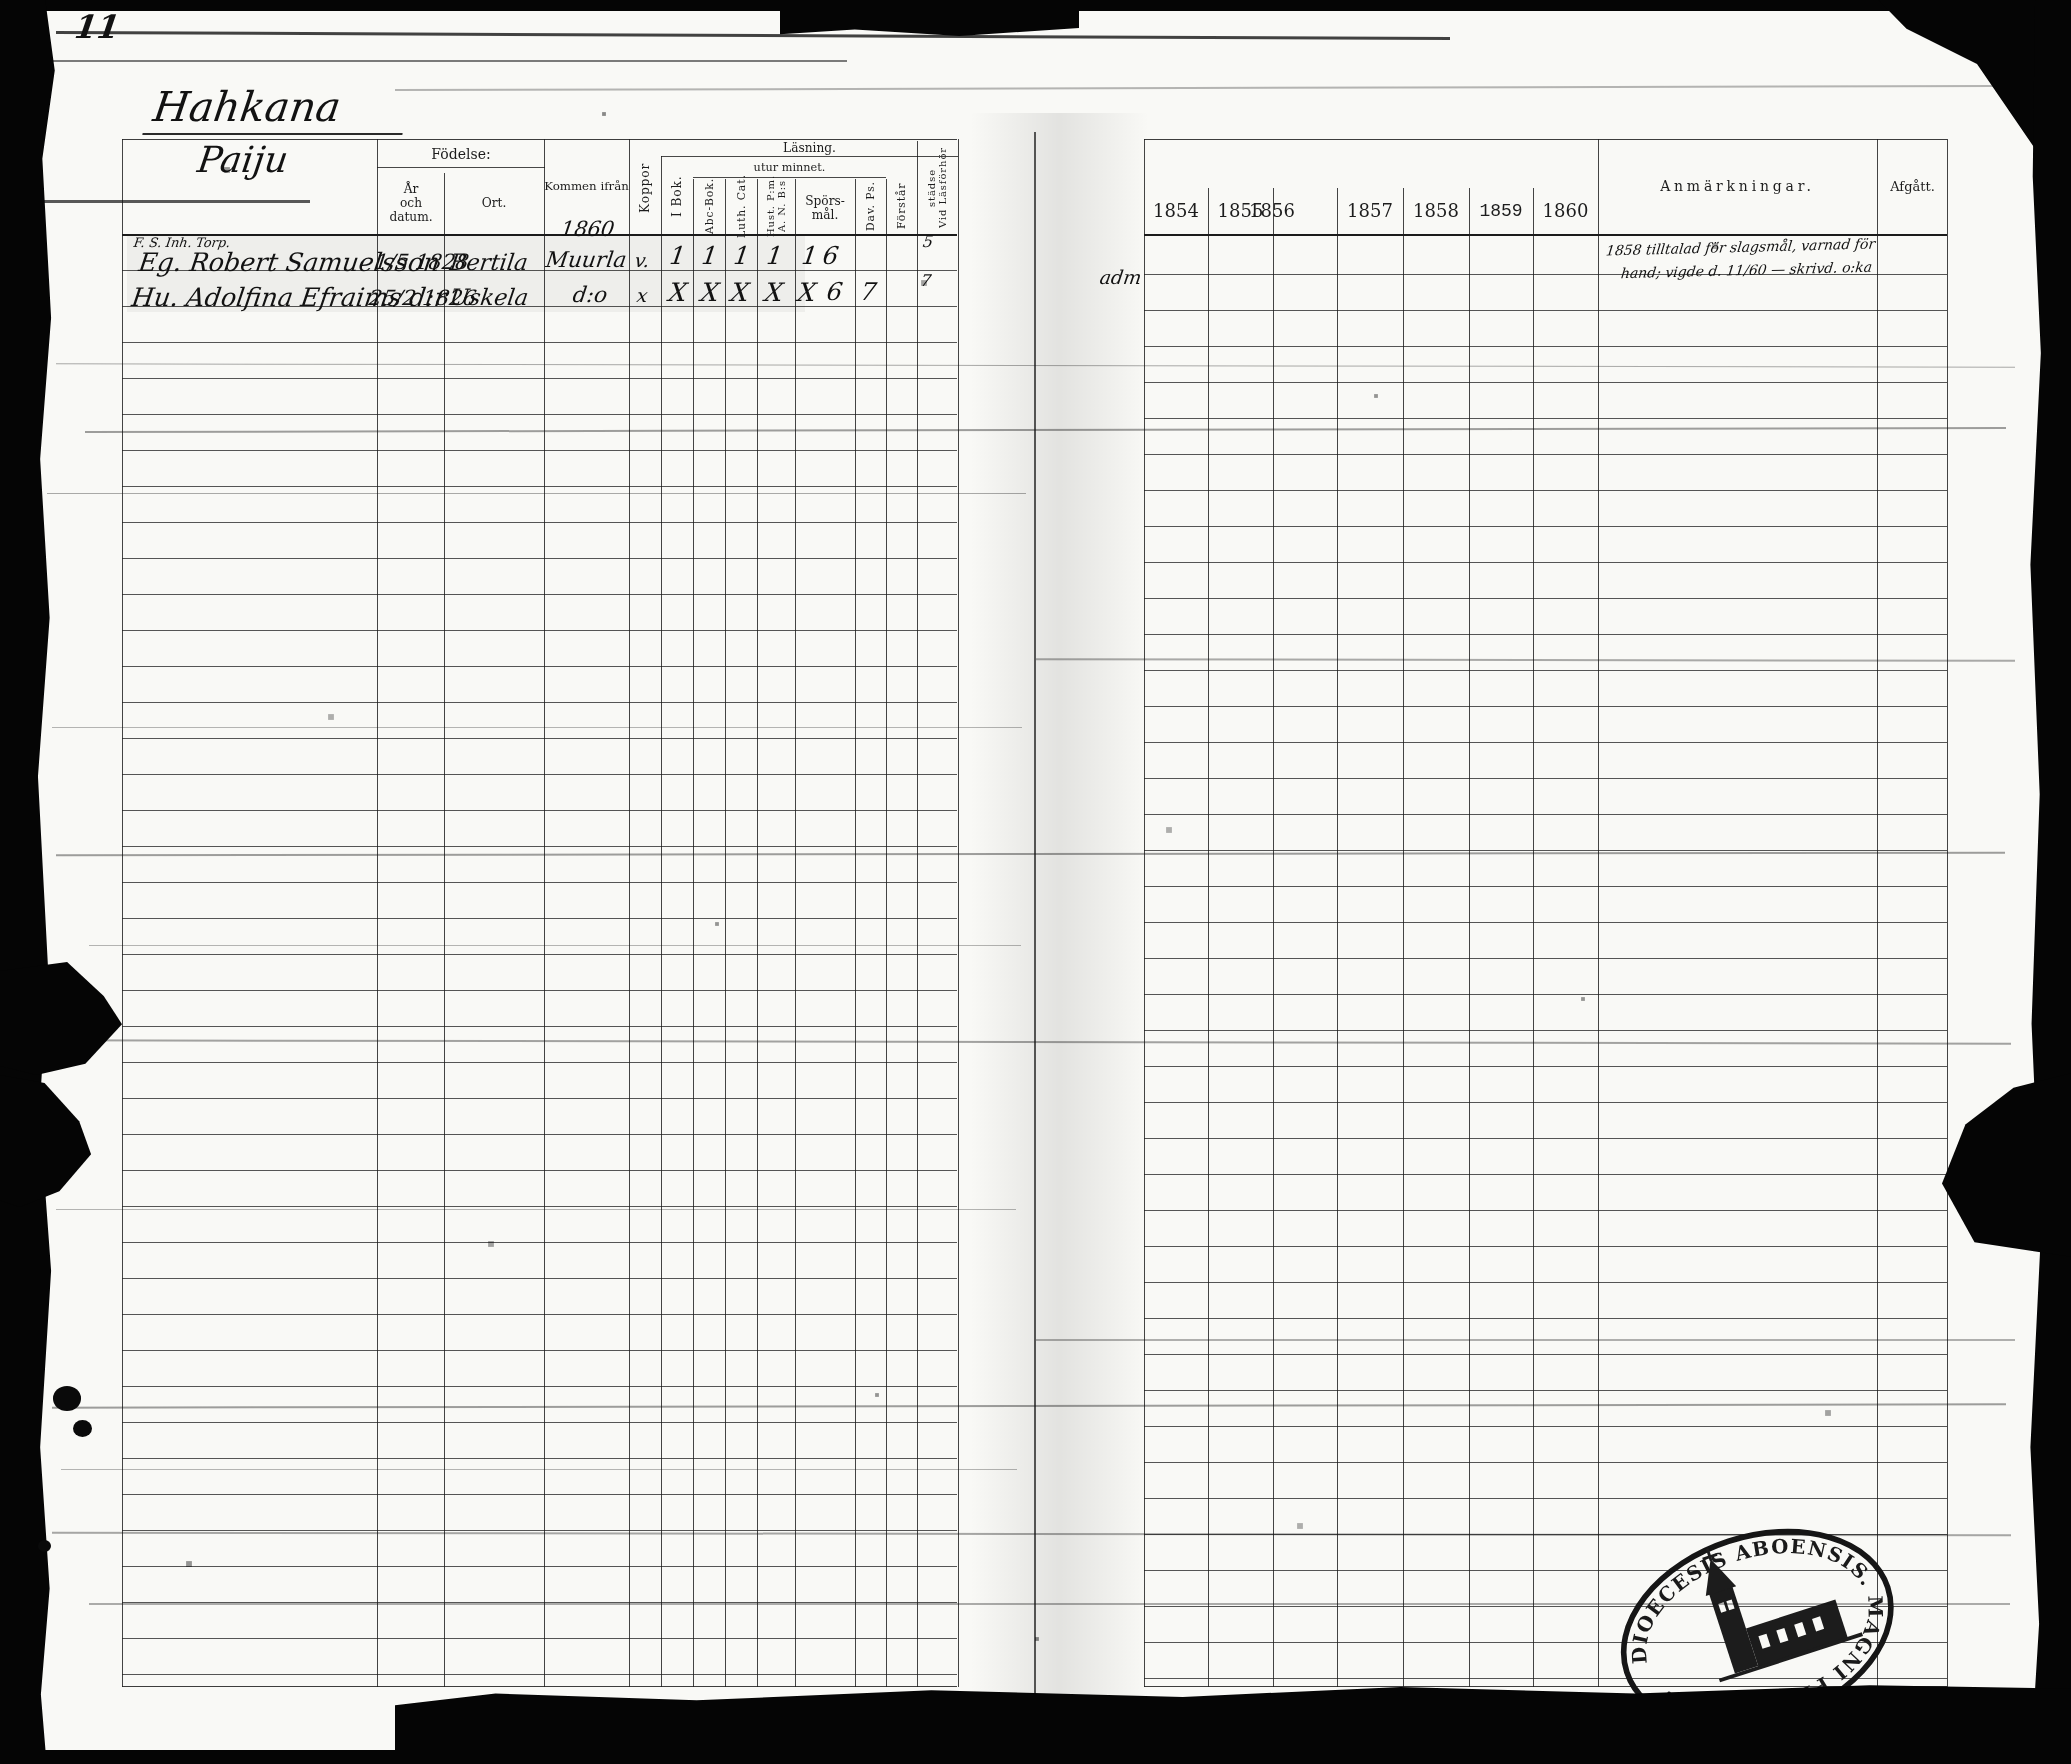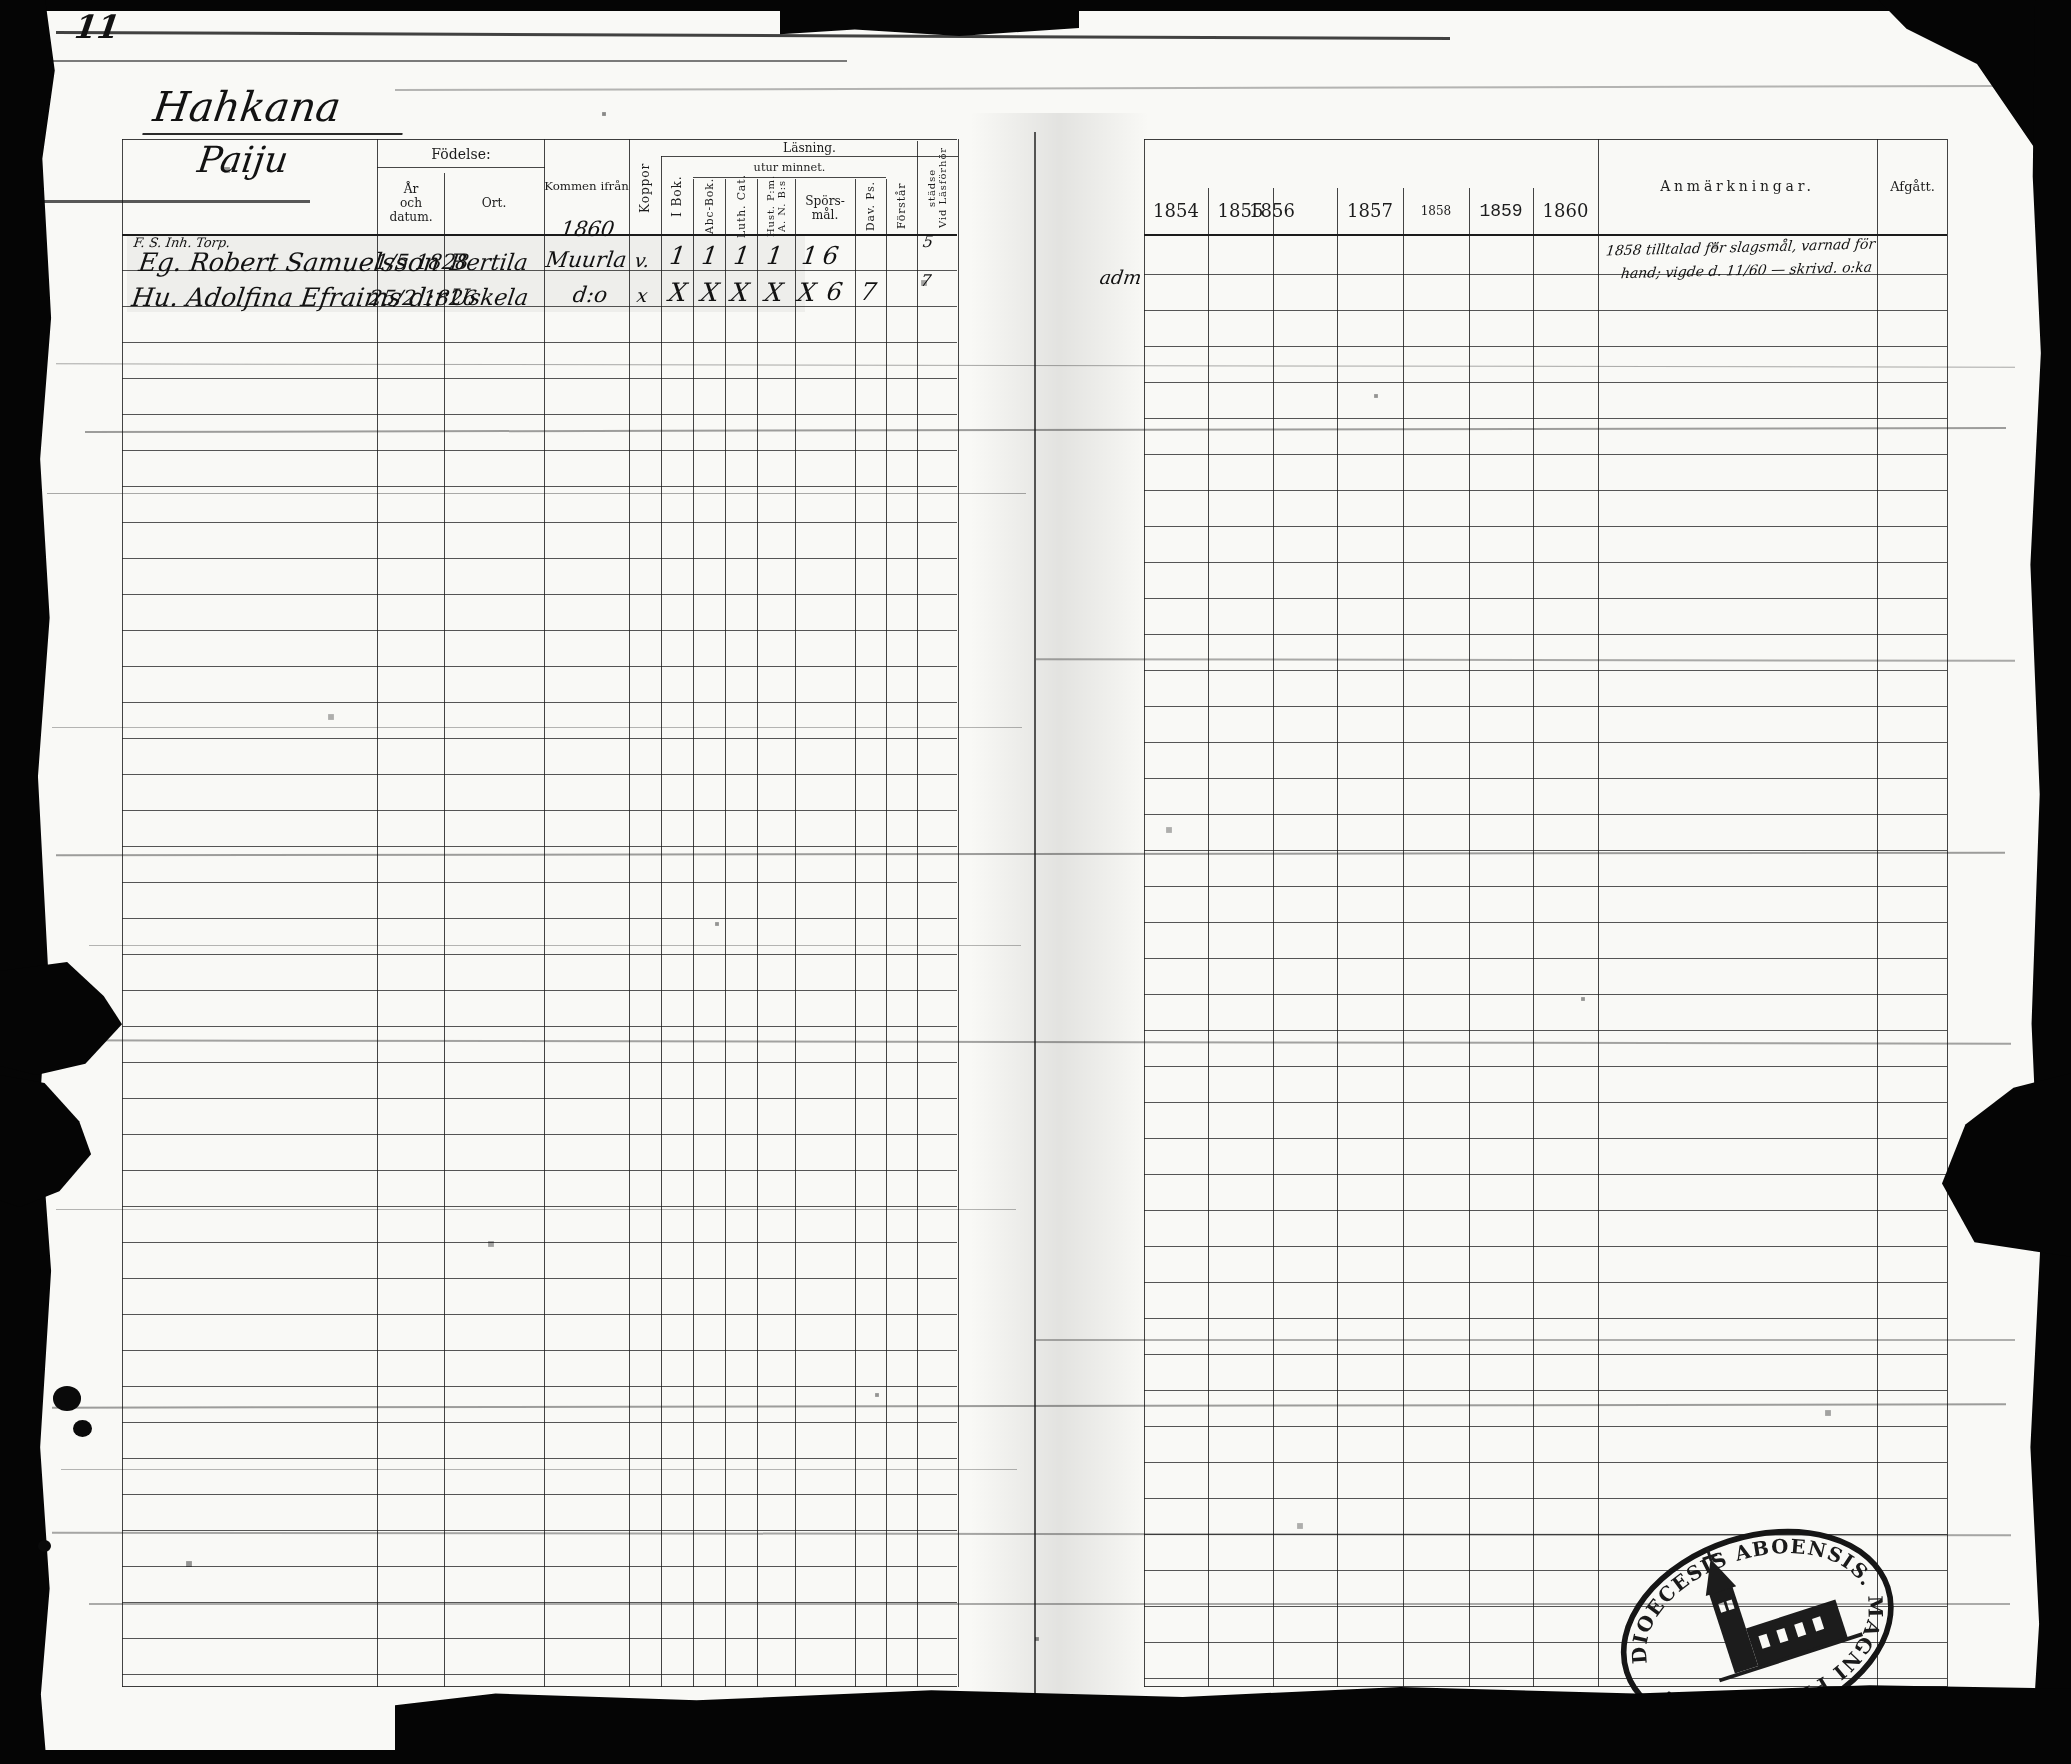--- a/index.html
+++ b/index.html
@@ -103,21 +103,21 @@
   <div class="abs print ctr vtext" style="left:886px;top:180px;width:31px;height:52px;font-size:10.8px;">Förstår</div>
   <div class="abs print ctr" style="left:917px;top:143px;width:40px;height:89px;">
     <span class="vtext" style="font-size:10px;">städse</span>
     <span class="vtext" style="font-size:10px;">Vid Läsförhör</span>
   </div>
 
   <div class="abs print ctr" style="left:1144px;top:190px;width:64px;height:41px;font-size:18px;">1854</div>
   <div class="abs print ctr" style="left:1208px;top:190px;width:65px;height:41px;font-size:18px;">1855</div>
   <div class="abs print ctr" style="left:1240px;top:190px;width:64px;height:41px;font-size:18px;">1856</div>
   <div class="abs print ctr" style="left:1337px;top:190px;width:66px;height:41px;font-size:18px;">1857</div>
-  <div class="abs print ctr" style="left:1403px;top:190px;width:66px;height:41px;font-size:12px;">1858</div>
+  <div class="abs print ctr" style="left:1403px;top:190px;width:66px;height:41px;font-size:18px;">1858</div>
   <div class="abs print ctr" style="left:1469px;top:190px;width:64px;height:41px;font-size:18px;font-family:Liberation Mono, monospace;">1859</div>
   <div class="abs print ctr" style="left:1533px;top:190px;width:65px;height:41px;font-size:18px;">1860</div>
   <div class="abs print ctr" style="left:1598px;top:141px;width:279px;height:90px;font-size:14px;letter-spacing:3.8px;">Anmärkningar.</div>
   <div class="abs print ctr" style="left:1877px;top:141px;width:71px;height:90px;font-size:13px;">Afgått.</div>
 
   <div class="abs hw" style="left:134px;top:235px;font-size:13px;">F. S. Inh. Torp.</div>
   <div class="abs hw" style="left:139px;top:247px;font-size:25.4px;">Eg. Robert Samuelsson</div>
   <div class="abs hw" style="left:375px;top:250px;font-size:21px;">1/5 1828</div>
   <div class="abs hw" style="left:450px;top:249px;font-size:22.6px;">Bertila</div>
   <div class="abs hw" style="left:561px;top:217px;font-size:21px;">1860</div>

